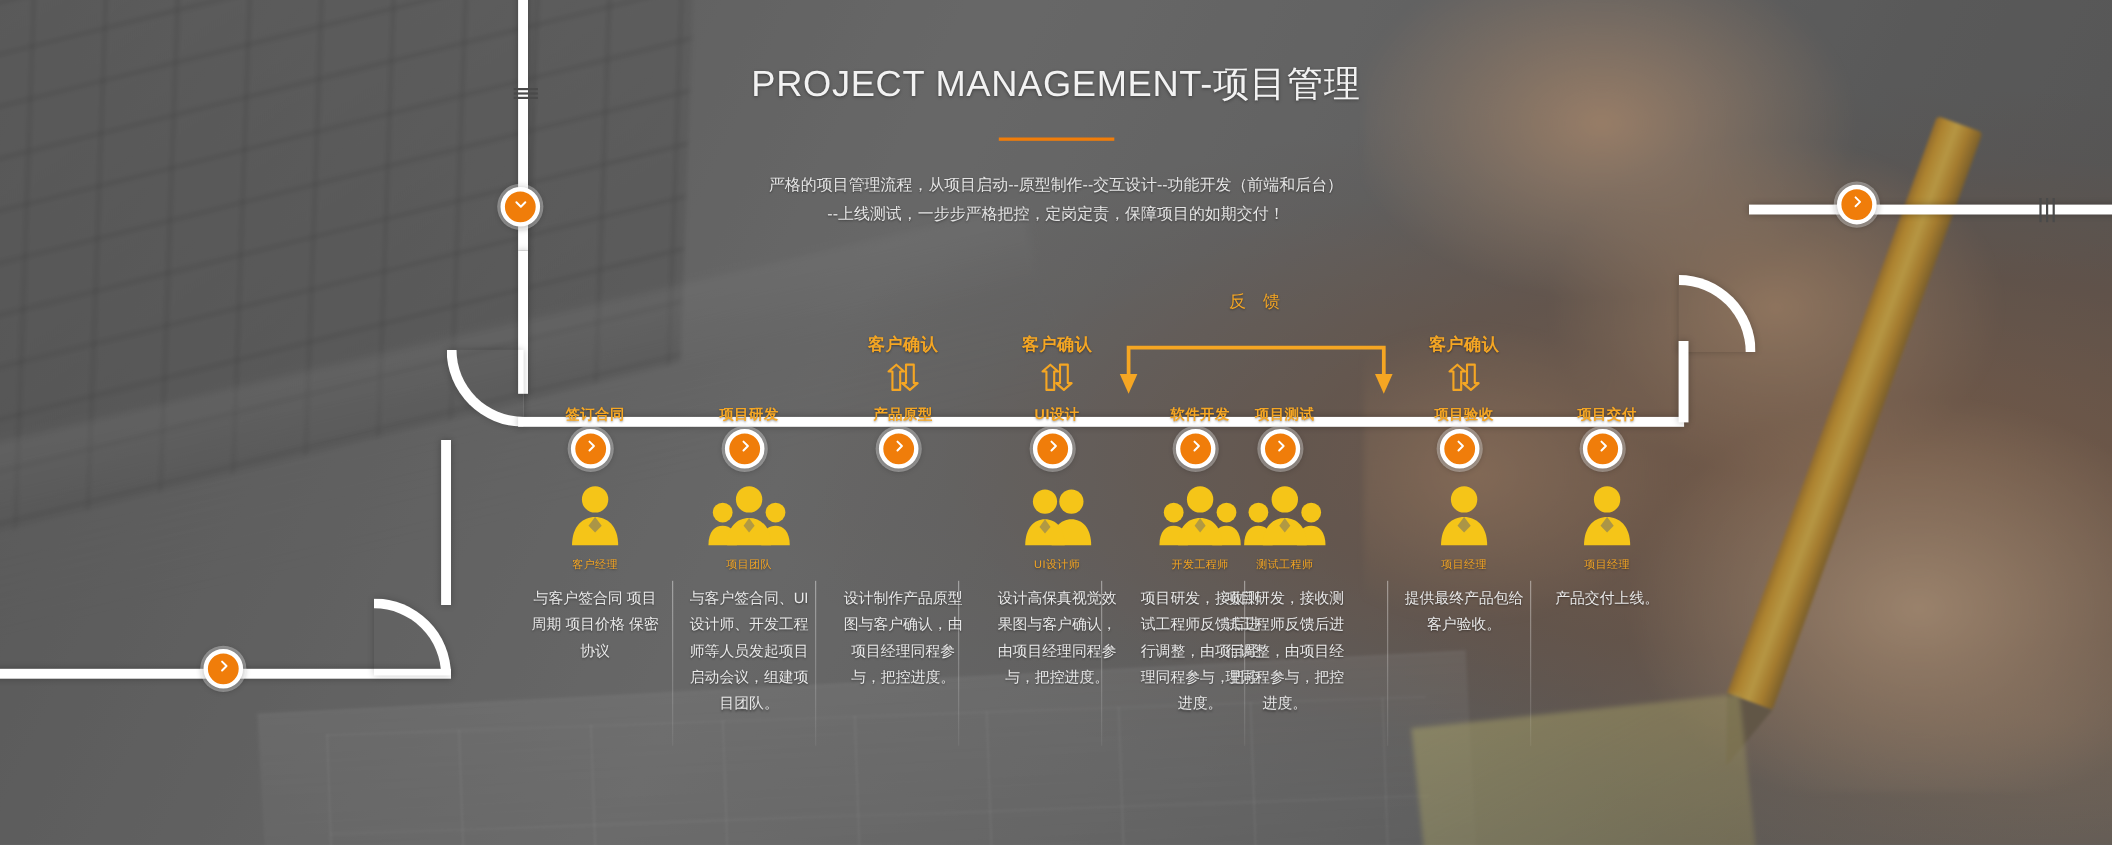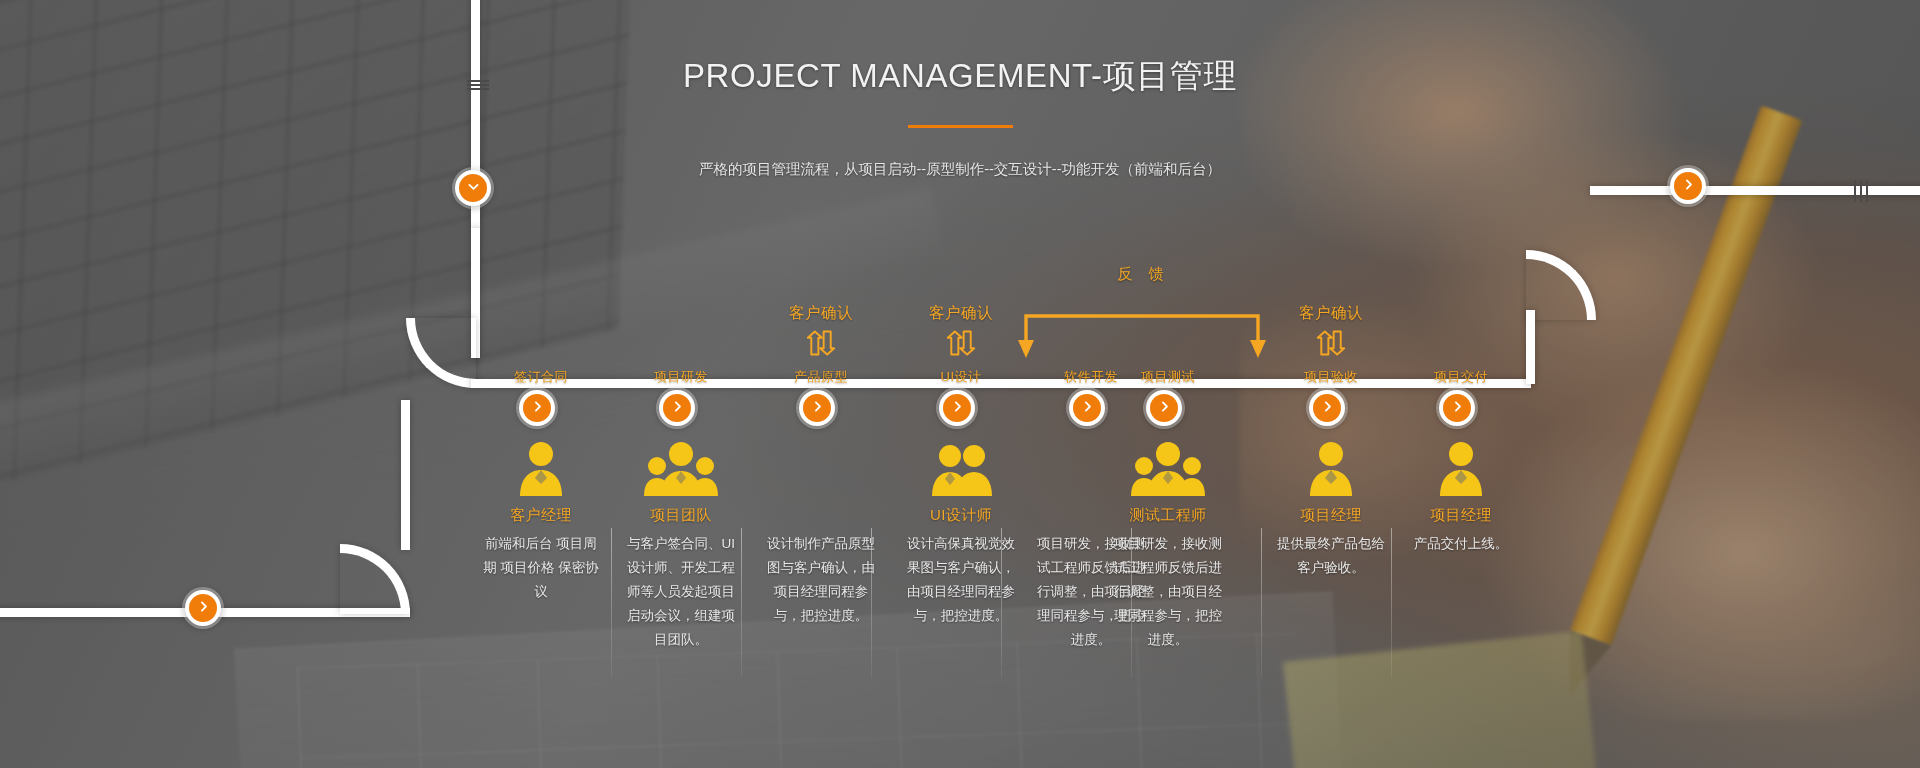--- a/index.html
+++ b/index.html
@@ -121,40 +121,40 @@
   #subtitle {
     margin-top:28px; color:#e6e6e6; font-size:14.5px; line-height:26px;
     text-shadow:0 1px 2px rgba(0,0,0,.45);
   }
 
   
   #timeline { position:absolute; left:0; top:264px; width:1920px; height:460px; }
   .step {
     position:absolute; top:0; width:140px; text-align:center;
   }
-  .above { height:126px; position:relative; }
+  .above { height:126px; position:relative;font-weight:bold; }
   .confirm-label {
     position:absolute; left:0; right:0; bottom:66px;
     color:#f5a623; font-size:15.5px; letter-spacing:.5px;
     text-shadow:0 1px 2px rgba(0,0,0,.4);
   }
   .updown { position:absolute; left:0; right:0; bottom:34px; display:flex; justify-content:center; }
   .updown svg { width:30px; height:26px; }
   .step-name {
     position:absolute; left:0; right:0; bottom:4px;
     color:#f5a623; font-size:13px; letter-spacing:.5px;
     text-shadow:0 1px 2px rgba(0,0,0,.4);
   }
   .step-node { position:absolute; left:50%; margin-left:-22px; top:126px; }
 
   .role { position:absolute; left:0; right:0; top:172px; }
   .role-icon { height:60px; display:flex; align-items:flex-end; justify-content:center; }
   .role-icon svg { display:block; }
   .role-name {
-    margin-top:10px; color:#f5a623; font-size:15px; letter-spacing:.4px;
+    margin-top:10px; color:#f5a623; font-size:10px; letter-spacing:.4px;
     text-shadow:0 1px 2px rgba(0,0,0,.4);
   }
   .desc {
     position:absolute; top:268px; left:12px; right:12px;
     color:#e9e9e9; font-size:13.5px; line-height:24px; text-align:center;
     text-shadow:0 1px 2px rgba(0,0,0,.45);
   }
   .sep {
     position:absolute; top:264px; width:1px; height:150px;
     background:linear-gradient(180deg, rgba(255,255,255,.45), rgba(255,255,255,.06));
@@ -235,20 +235,21 @@
         <polyline points="6,3 11,8 6,13"></polyline>
       </svg>
   </span>
 </div>
 
 <div id="header">
   <h1 id="title">PROJECT MANAGEMENT-项目管理</h1>
   <div id="divider"></div>
   <div id="subtitle">
     <div>严格的项目管理流程，从项目启动--原型制作--交互设计--功能开发（前端和后台）</div>
+    <div>--上线测试，一步步严格把控，定岗定责，保障项目的如期交付！</div>
   </div>
 </div>
 
 <div id="timeline">
 
   <div id="feedback" style="left:1012px;">
     <div id="feedback-label">反 馈</div>
     <svg width="260" height="80" viewBox="0 0 260 80">
       <path d="M14 52 L14 24 L246 24 L246 52" fill="none" stroke="#f5a623" stroke-width="3.4"></path>
       <polygon points="6,48 22,48 14,66" fill="#f5a623"></polygon>
@@ -271,21 +272,21 @@
     <div class="role">
       <div class="role-icon">
         <svg width="54" height="56" viewBox="0 0 54 56">
             <circle cx="27" cy="14" r="12" fill="#f5c518"></circle>
             <path d="M6 56 C6 38 16 30 27 30 C38 30 48 38 48 56 Z" fill="#f5c518"></path>
             <path d="M27 30 L21 38 L27 44 L33 38 Z" fill="#6e6e6e" opacity=".55"></path>
           </svg>
       </div>
       <div class="role-name">客户经理</div>
     </div>
-    <div class="desc">前端和后台
+    <div class="desc">与客户签合同
 项目周期
 项目价格
 保密协议</div>
   </div>
 
   <div class="step" style="left:611px;">
     <div class="above">
       <div class="confirm-label"></div>
       <div class="step-name">项目研发</div>
     </div>
@@ -371,46 +372,60 @@
     <div class="above">
       <div class="step-name">软件开发</div>
     </div>
     <div class="step-node node">
       <span>
         <svg viewBox="0 0 16 16" fill="none" stroke="#fff" stroke-width="2.2" stroke-linecap="round" stroke-linejoin="round">
             <polyline points="6,3 11,8 6,13"></polyline>
           </svg>
       </span>
     </div>
-    <div class="desc">项目研发，接收测试工程师反馈后进行调整，由项目经理同程参与，把控进度。</div>
-  </div>
-
-  <div class="step" style="left:1098px;">
-    <div class="above">
-      <div class="step-name">项目测试</div>
-    </div>
-    <div class="step-node node">
-      <span>
-        <svg viewBox="0 0 16 16" fill="none" stroke="#fff" stroke-width="2.2" stroke-linecap="round" stroke-linejoin="round">
-            <polyline points="6,3 11,8 6,13"></polyline>
-          </svg>
-      </span>
-    </div>
     <div class="role">
       <div class="role-icon">
         <svg width="76" height="56" viewBox="0 0 76 56">
           <circle cx="14" cy="26" r="9" fill="#f5c518"></circle>
             <path d="M1 56 C1 43 7 38 14 38 C21 38 27 43 27 56 Z" fill="#f5c518"></path>
           <circle cx="62" cy="26" r="9" fill="#f5c518"></circle>
             <path d="M49 56 C49 43 55 38 62 38 C69 38 75 43 75 56 Z" fill="#f5c518"></path>
           <circle cx="38" cy="14" r="12" fill="#f5c518"></circle>
             <path d="M18 56 C18 39 27 31 38 31 C49 31 58 39 58 56 Z" fill="#f5c518"></path>
           <path d="M38 31 L33 38 L38 44 L43 38 Z" fill="#6e6e6e" opacity=".5"></path>
         </svg>
       </div>
+      <div class="role-name">开发工程师</div>
+    </div>
+    <div class="desc">项目研发，接收测试工程师反馈后进行调整，由项目经理同程参与，把控进度。</div>
+  </div>
+
+  <div class="step" style="left:1098px;">
+    <div class="above">
+      <div class="step-name">项目测试</div>
+    </div>
+    <div class="step-node node">
+      <span>
+        <svg viewBox="0 0 16 16" fill="none" stroke="#fff" stroke-width="2.2" stroke-linecap="round" stroke-linejoin="round">
+            <polyline points="6,3 11,8 6,13"></polyline>
+          </svg>
+      </span>
+    </div>
+    <div class="role">
+      <div class="role-icon">
+        <svg width="76" height="56" viewBox="0 0 76 56">
+          <circle cx="14" cy="26" r="9" fill="#f5c518"></circle>
+            <path d="M1 56 C1 43 7 38 14 38 C21 38 27 43 27 56 Z" fill="#f5c518"></path>
+          <circle cx="62" cy="26" r="9" fill="#f5c518"></circle>
+            <path d="M49 56 C49 43 55 38 62 38 C69 38 75 43 75 56 Z" fill="#f5c518"></path>
+          <circle cx="38" cy="14" r="12" fill="#f5c518"></circle>
+            <path d="M18 56 C18 39 27 31 38 31 C49 31 58 39 58 56 Z" fill="#f5c518"></path>
+          <path d="M38 31 L33 38 L38 44 L43 38 Z" fill="#6e6e6e" opacity=".5"></path>
+        </svg>
+      </div>
       <div class="role-name">测试工程师</div>
     </div>
     <div class="desc">项目研发，接收测试工程师反馈后进行调整，由项目经理同程参与，把控进度。</div>
   </div>
 
   <div class="step" style="left:1261px;">
     <div class="above">
       <div class="confirm-label">客户确认</div>
       <div class="updown">
         <svg viewBox="0 0 34 28" fill="none" stroke="#f5a623" stroke-width="2.2" stroke-linejoin="round">

